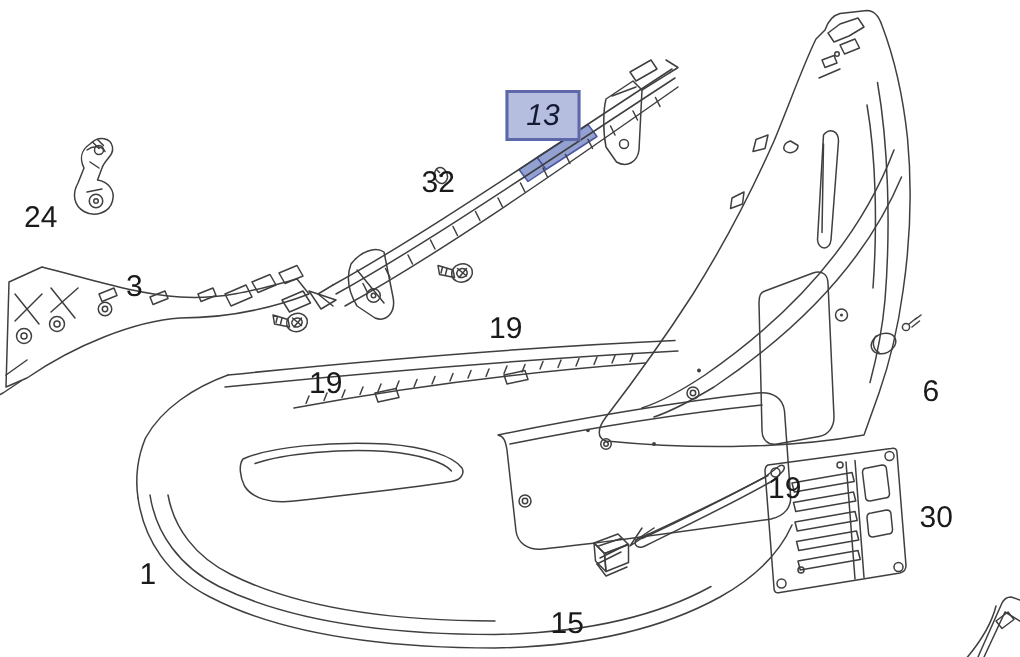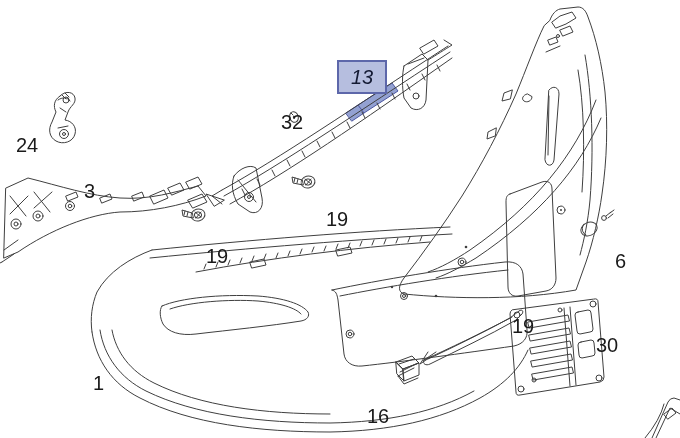--- a/index.html
+++ b/index.html
@@ -235,20 +235,20 @@
   </svg>
 
   <div class="label" style="left:16px;top:106px">24</div>
   <div class="label" style="left:84px;top:152px">3</div>
   <div class="label" style="left:281px;top:83px">32</div>
   <div class="label" style="left:326px;top:180px">19</div>
   <div class="label" style="left:206px;top:217px">19</div>
   <div class="label" style="left:615px;top:222px">6</div>
   <div class="label" style="left:93px;top:344px">1</div>
   <div class="label" style="left:512px;top:287px">19</div>
-  <div class="label" style="left:367px;top:377px">16</div>
-  <div class="label" style="left:596px;top:306px">30</div>
+  <div class="label" style="left:367px;top:377px">15</div>
+  <div class="label" style="left:613px;top:306px">30</div>
 
   <div class="sel-box">
     <span>13</span>
   </div>
 
 </div>
 
 </body></html>

